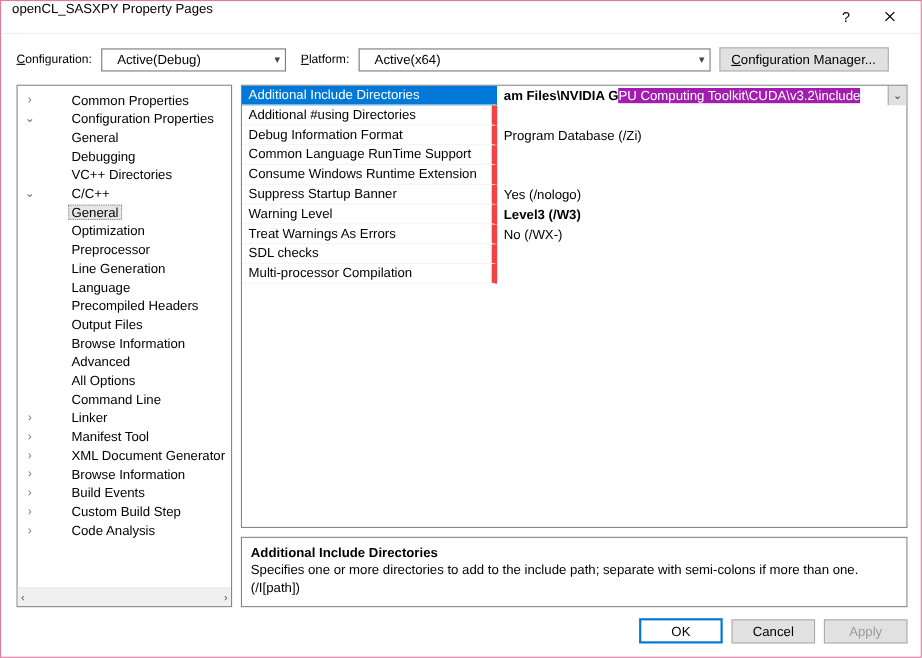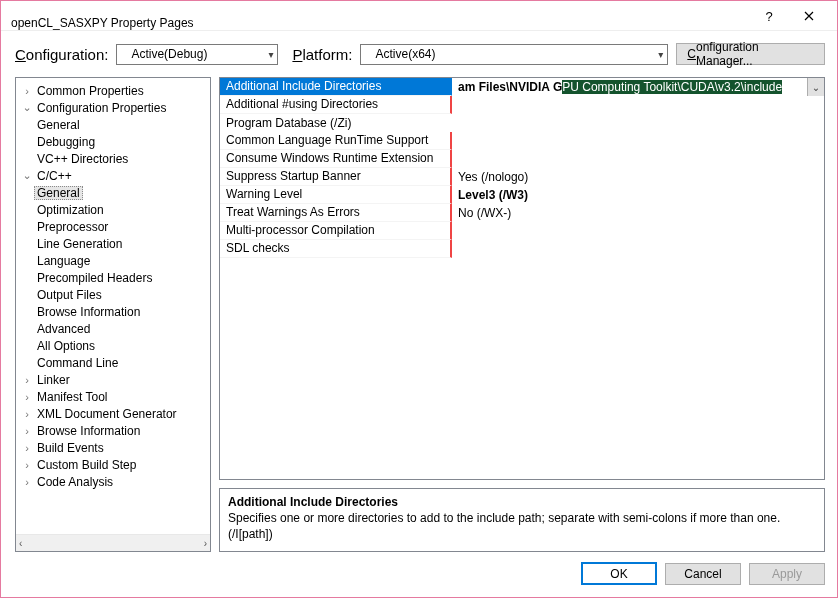--- a/index.html
+++ b/index.html
@@ -11,38 +11,38 @@
     height: 598px;
     border: 1px solid #e57aa0;
     display: flex;
     flex-direction: column;
     color: #000;
   }
   
   .titlebar {
     height: 30px;
     display: flex;
-    align-items: flex-end;
+    align-items: flex-start;
     padding: 0 8px 0 10px;
     border-bottom: 1px solid #eee;
   }
   .titlebar .title { flex: 1; font-size: 12px; }
   .titlebar .tbtn {
     width: 40px; height: 28px;
     display:flex; align-items:center; justify-content:center;
     font-size: 13px;
   }
   
   .toolbar {
     display: flex;
     align-items: center;
     gap: 8px;
     padding: 12px 12px 12px 14px;
   }
-  .toolbar label { font-size: 15px; }
+  .toolbar label { font-size: 11px; }
   .toolbar .underline { text-decoration: underline; }
   .combo {
     display: flex; align-items: center; justify-content:space-between;
     border: 1px solid #7a7a7a;
     height: 21px;
     padding: 0 4px 0 14px;
     background: #fff;
     font-size: 12px;
   }
   .combo .arrow { font-size: 10px; color:#444; margin-left:6px;}
@@ -80,21 +80,21 @@
   }
   .tree .node {
     display:flex; align-items:center;
     height: 17px;
     padding-left: 2px;
   }
   .tree .exp {
     width: 14px; text-align:center; color:#777; font-size:11px;
     flex-shrink:0;
   }
-  .tree .lbl { padding: 0 3px; }
+  .tree .lbl { padding: 0 3px; margin-left: 28px; }
   .tree .lbl.sel { background:#e6e6e6; outline:1px dotted #8a8a8a; outline-offset:-1px;}
   .l0 { padding-left: 4px; }
   .l1 { padding-left: 22px; }
   .l2 { padding-left: 40px; }
   .tree-scroll {
     height: 17px;
     border-top: 1px solid #e8e8e8;
     background:#f0f0f0;
     display:flex; align-items:center; justify-content:space-between;
     padding: 0 3px;
@@ -115,21 +115,21 @@
   }
   .propgrid .rows { flex:1; overflow:auto; }
   .prow {
     display:flex; align-items: stretch;
     height: 18px;
     font-size: 12px;
   }
   .prow .pname {
     width: 232px;
     padding: 1px 6px;
-    border-right: 2px solid #ef4444;
+    border-right: 5px solid #ef4444;
     border-bottom: 1px solid #f4f4f4;
     white-space:nowrap; overflow:hidden;
   }
   .prow .pval {
     flex:1;
     padding: 1px 6px;
     display:flex; align-items:center;
     position:relative;
     white-space:nowrap; overflow:hidden;
   }
@@ -140,21 +140,21 @@
     background:#fff;
   }
   .pval .dd {
     position:absolute; right:0; top:0; bottom:0;
     width:17px;
     background:#e1e1e1; border-left:1px solid #adadad;
     display:flex; align-items:center; justify-content:center;
     font-size:10px; color:#444;
   }
   .pval .valtext { overflow:hidden; }
-  .pval .hl { background:#14532d; color:#fff; }
+  .pval .hl { background:#a21caf; color:#fff; }
   .bolded { font-weight:600; }
   .descbox {
     border:1px solid #828790;
     padding: 6px 8px 4px 8px;
     height: 64px;
   }
   .descbox .dtitle { font-weight:600; margin-bottom:2px; }
   .descbox .dtext { line-height:1.3; }
   
   .footer {
@@ -313,20 +313,21 @@
               <span class="dd">⌄</span>
             </div>
           </div>
           <div class="prow">
             <div class="pname">Additional #using Directories</div>
             <div class="pval">
               <span class="valtext"></span>
             </div>
           </div>
           <div class="prow">
+            <div class="pname">Debug Information Format</div>
             <div class="pval">
               <span class="valtext">Program Database (/Zi)</span>
             </div>
           </div>
           <div class="prow">
             <div class="pname">Common Language RunTime Support</div>
             <div class="pval">
               <span class="valtext"></span>
             </div>
           </div>
@@ -348,27 +349,27 @@
               <span class="valtext bolded">Level3 (/W3)</span>
             </div>
           </div>
           <div class="prow">
             <div class="pname">Treat Warnings As Errors</div>
             <div class="pval">
               <span class="valtext">No (/WX-)</span>
             </div>
           </div>
           <div class="prow">
+            <div class="pname">SDL checks</div>
+            <div class="pval">
+              <span class="valtext"></span>
+            </div>
+          </div>
+          <div class="prow">
             <div class="pname">Multi-processor Compilation</div>
-            <div class="pval">
-              <span class="valtext"></span>
-            </div>
-          </div>
-          <div class="prow">
-            <div class="pname">SDL checks</div>
             <div class="pval">
               <span class="valtext"></span>
             </div>
           </div>
         </div>
     </div>
     <div class="descbox">
       <div class="dtitle">Additional Include Directories</div>
       <div class="dtext">Specifies one or more directories to add to the include path; separate with semi-colons if more than one. (/I[path])</div>
     </div>

